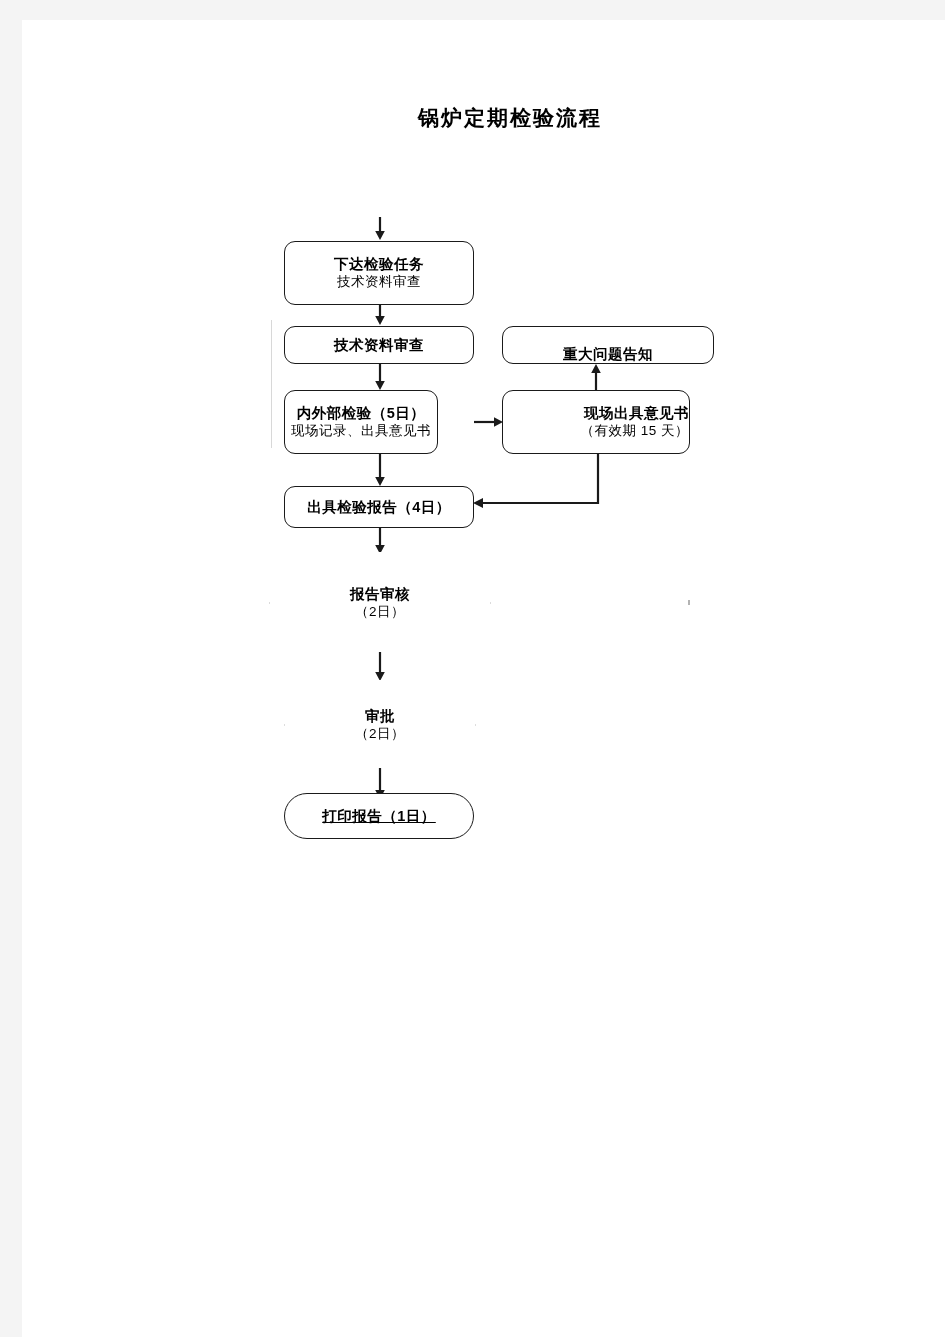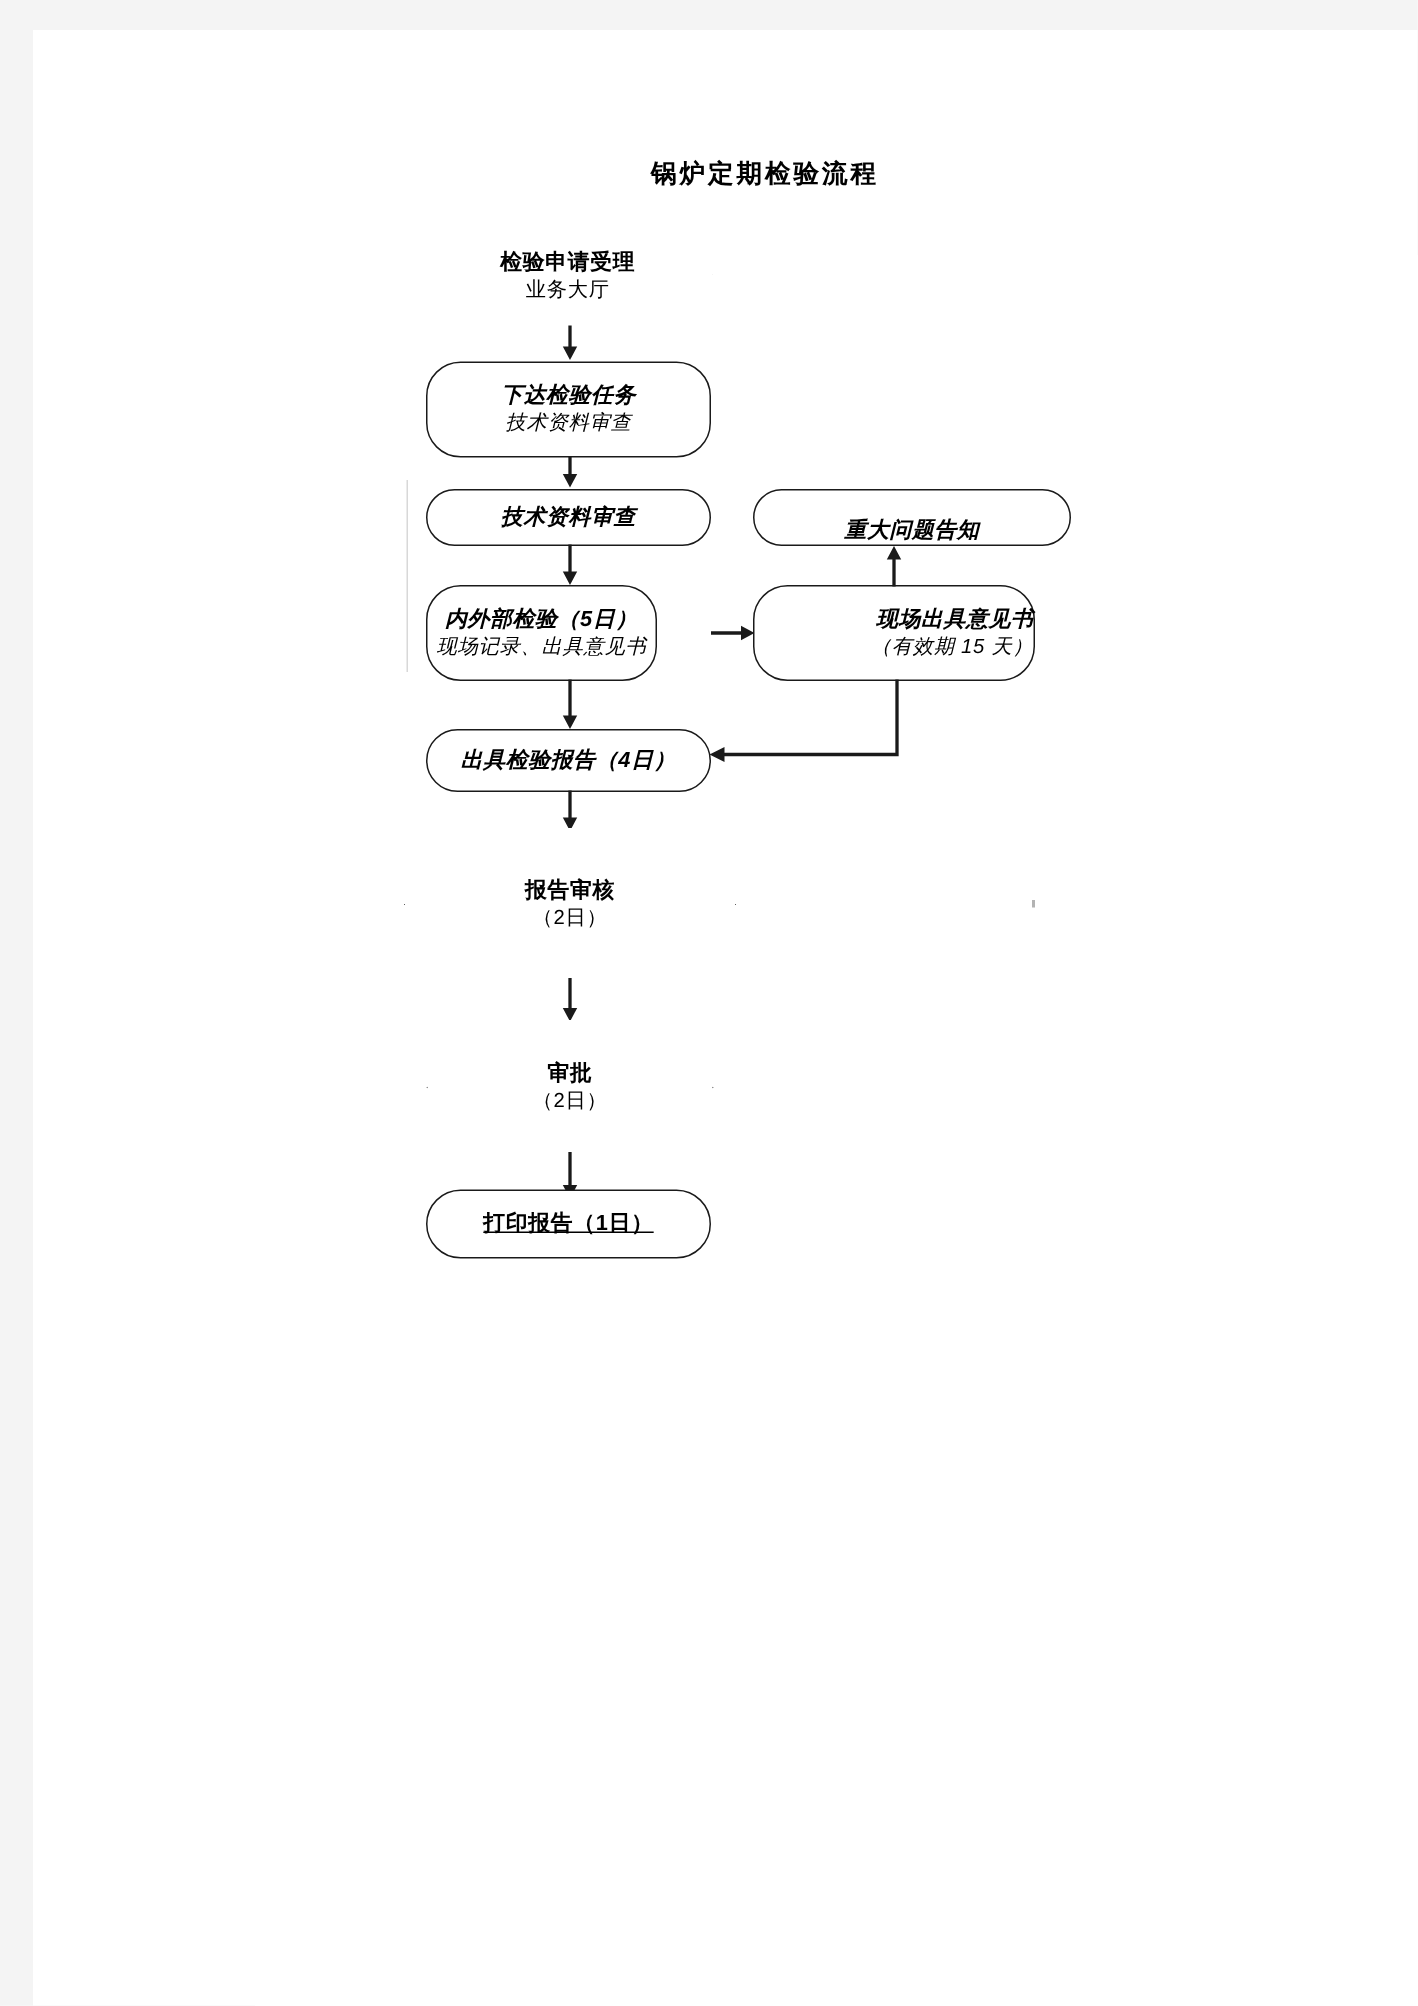--- a/index.html
+++ b/index.html
@@ -24,21 +24,21 @@
   
   .abs { position: absolute; }
 
   #doc-title {
     left: 358px;
     top: 84px;
     width: 260px;
     text-align: center;
     font-family: "DejaVu Serif", "Liberation Serif", serif;
     font-weight: bold;
-    font-size: 17px;
+    font-size: 21px;
     letter-spacing: 2px;
     color: #000000;
     white-space: nowrap;
   }
 
   .node {
     box-sizing: border-box;
     display: flex;
     flex-direction: column;
     align-items: center;
@@ -57,22 +57,21 @@
     font-weight: normal;
     font-size: 13.5px;
     letter-spacing: 0.5px;
     line-height: 1.3;
     white-space: nowrap;
   }
 
   
   .rrect {
     border: 1.6px solid #1a1a1a;
-    border-radius: 23px;
-    font-style: italic;
+    border-radius: 11px;
   }
   
   .pill {
     border: 1.8px solid #1a1a1a;
     border-radius: 999px;
   }
 
   
   .hexwrap { overflow: visible; }
   .hexwrap .hextext {
@@ -111,29 +110,20 @@
 </head>
 <body>
 
 <div id="page">
 
   <div class="abs" id="doc-title">锅炉定期检验流程</div>
 
   <div class="abs gray-artifact" style="left:249px; top:300px; height:128px;"></div>
   <div class="abs dot-artifact" style="left:666px; top:580px;"></div>
 
-  <div class="abs hexwrap" style="left:260px; top:128px; width:193px; height:70px;">
-    <svg class="shape" width="193" height="70" viewBox="0 0 193 70">
-      <polygon points="31,1.2 162,1.2 191.8,35 162,68.8 31,68.8 1.2,35" fill="#ffffff" stroke="#1a1a1a" stroke-width="1.6"></polygon>
-    </svg>
-    <div class="hextext node">
-      <div class="l1">检验申请受理</div>
-      <div class="l2">业务大厅</div>
-    </div>
-  </div>
 
   <svg class="conn" style="left:350px; top:197px; width:16px; height:24px;" width="16" height="24" viewBox="0 0 16 24">
     <line x1="8" y1="0" x2="8" y2="16" stroke="#1a1a1a" stroke-width="2.2"></line>
     <polygon points="8,23 3.2,14 12.8,14" fill="#1a1a1a"></polygon>
   </svg>
 
   <div class="abs node rrect" style="left:262px; top:221px; width:190px; height:64px;">
     <div class="l1">下达检验任务</div>
     <div class="l2">技术资料审查</div>
   </div>

